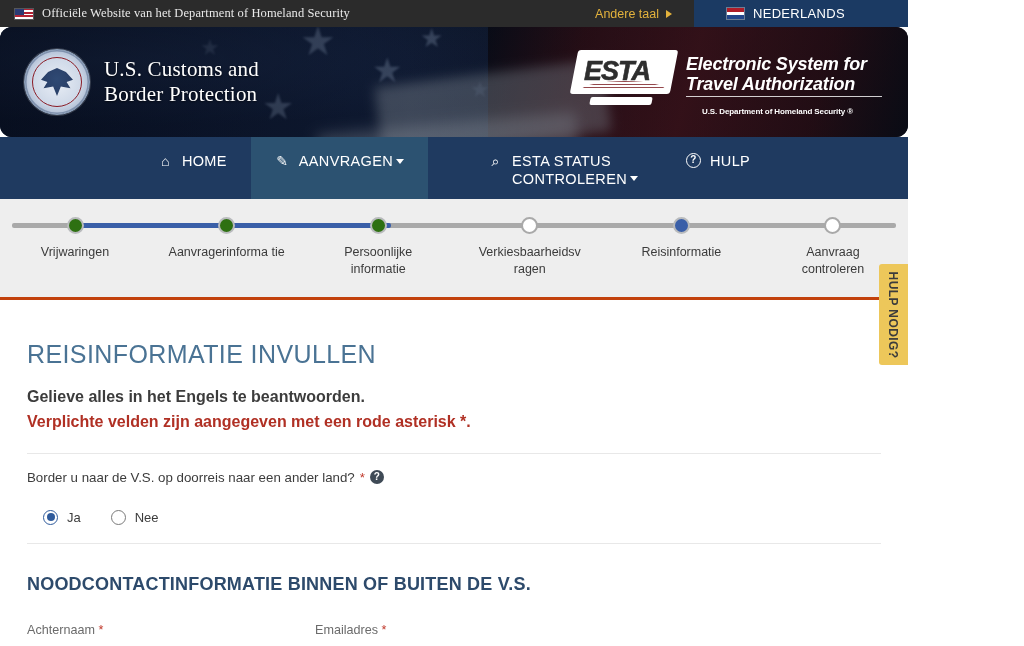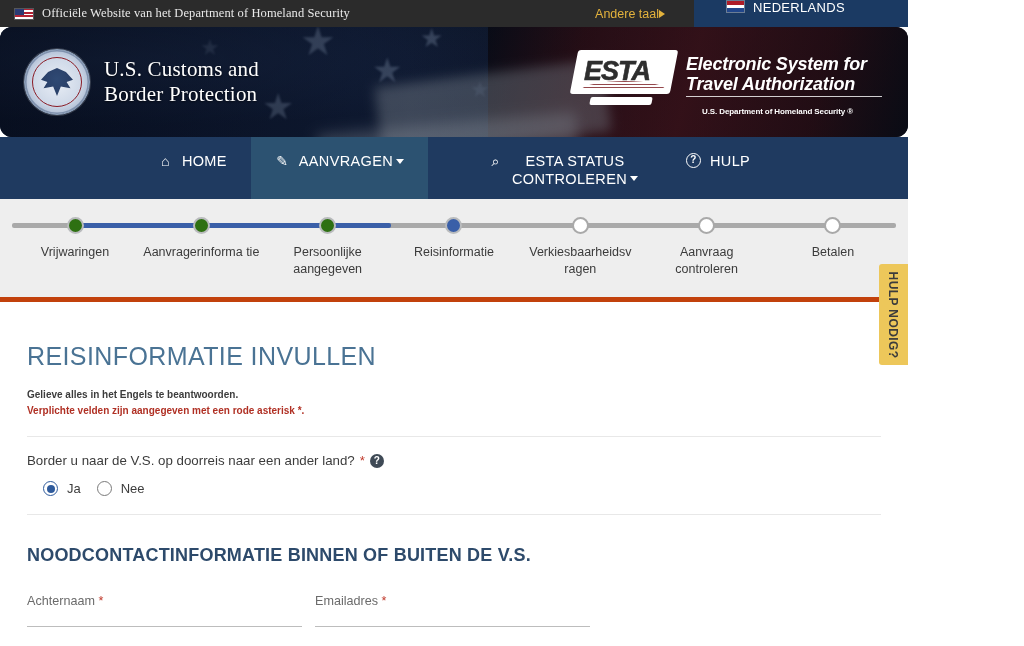--- a/index.html
+++ b/index.html
@@ -65,37 +65,39 @@
   .topbar-text {
     font-family: "Liberation Serif", serif;
     font-size: 12.5px;
     color: #e9e9e9;
     letter-spacing: 0.1px;
     white-space: nowrap;
   }
   .topbar-lang {
     display: flex;
     align-items: center;
+    gap: 7px;
     color: #e3b23c;
     font-size: 12.5px;
-    padding-right: 29px;
+    padding-right: 22px;
     cursor: pointer;
     white-space: nowrap;
   }
   .topbar-lang .caret-right {
     width: 0; height: 0;
     border-left: 6px solid #e3b23c;
     border-top: 4.5px solid transparent;
     border-bottom: 4.5px solid transparent;
     display: inline-block;
   }
   .topbar-right {
     background: #1b3a63;
     height: 27px;
     display: flex;
+    align-items: center;
     gap: 8px;
     padding: 0 0 0 32px;
     width: 214px;
     box-sizing: border-box;
     cursor: pointer;
   }
   .nl-flag {
     width: 19px; height: 13px;
     display: inline-block;
     flex: none;
@@ -352,29 +354,29 @@
     display: inline-block;
     width: 0; height: 0;
     border-top: 5px solid #ffffff;
     border-left: 4px solid transparent;
     border-right: 4px solid transparent;
     margin-left: 3px;
     margin-bottom: 2px;
     vertical-align: middle;
   }
   .nav-label-wrap { display: inline; }
-  .nav-l1 { display: block; text-align: center; }
+  .nav-l1 { display: block; }
   .nav-spacer { width: 36px; }
 
   
   .stepper-section {
     background: #eeeeee;
     height: 98px;
     position: relative;
-    border-bottom: 5px solid #c2410c;
+    border-bottom: 3px solid #c2410c;
   }
   .stepper {
     position: relative;
     width: 884px;
     margin: 0 auto;
     padding-top: 18px;
   }
   .track {
     position: absolute;
     left: 0;
@@ -443,21 +445,21 @@
     padding-top: 40px;
   }
   h1.page-title {
     font-size: 25px;
     font-weight: normal;
     color: #4a7394;
     letter-spacing: 0.4px;
     margin: 0 0 16px 0;
   }
   .note-line {
-    font-size: 10px;
+    font-size: 16px;
     font-weight: bold;
     color: #3c3c3c;
     line-height: 1.55;
   }
   .note-line.req {
     color: #b03024;
   }
   .hr {
     border: none;
     border-top: 1px solid #e8e8e8;
@@ -485,22 +487,22 @@
     color: #ffffff;
     font-size: 10px;
     font-weight: bold;
     line-height: 1;
     cursor: pointer;
     flex: none;
   }
   .radio-row {
     display: flex;
     align-items: center;
-    gap: 16px;
-    margin-top: 13px;
+    gap: 30px;
+    margin-top: 25px;
     padding-left: 16px;
   }
   .radio-opt {
     display: flex;
     align-items: center;
     gap: 9px;
     cursor: pointer;
   }
   .radio {
     width: 15px; height: 15px;
@@ -695,37 +697,33 @@
         <div class="step">
           <span class="dot done"></span>
           <span class="step-label">Vrijwaringen</span>
         </div>
         <div class="step">
           <span class="dot done"></span>
           <span class="step-label">Aanvragerinforma tie</span>
         </div>
         <div class="step">
           <span class="dot done"></span>
-          <span class="step-label">Persoonlijke aangegeven</span>
+          <span class="step-label">Persoonlijke informatie</span>
+        </div>
+        <div class="step">
+          <span class="dot"></span>
+          <span class="step-label">Verkiesbaarheidsv ragen</span>
         </div>
         <div class="step">
           <span class="dot current"></span>
           <span class="step-label">Reisinformatie</span>
         </div>
         <div class="step">
           <span class="dot"></span>
-          <span class="step-label">Verkiesbaarheidsv ragen</span>
-        </div>
-        <div class="step">
-          <span class="dot"></span>
           <span class="step-label">Aanvraag controleren</span>
-        </div>
-        <div class="step">
-          <span class="dot"></span>
-          <span class="step-label">Betalen</span>
         </div>
       </div>
     </div>
   </div>
 
   <div class="content">
     <div class="wrap">
       <h1 class="page-title">REISINFORMATIE INVULLEN</h1>
       <div class="note-line">Gelieve alles in het Engels te beantwoorden.</div>
       <div class="note-line req">Verplichte velden zijn aangegeven met een rode asterisk *.</div>

